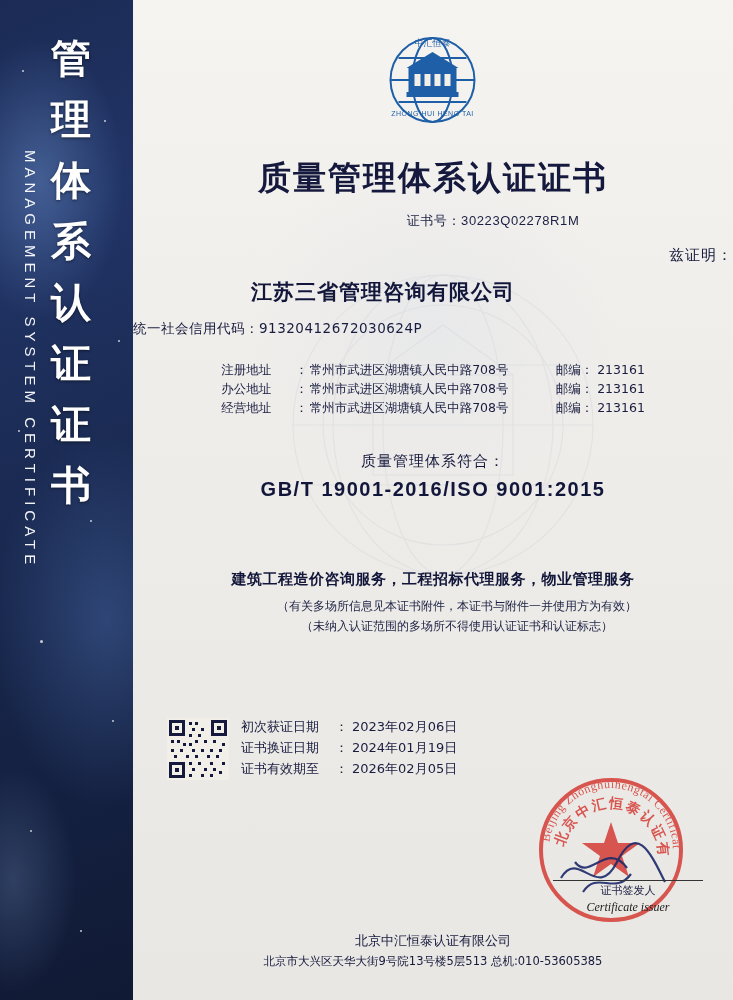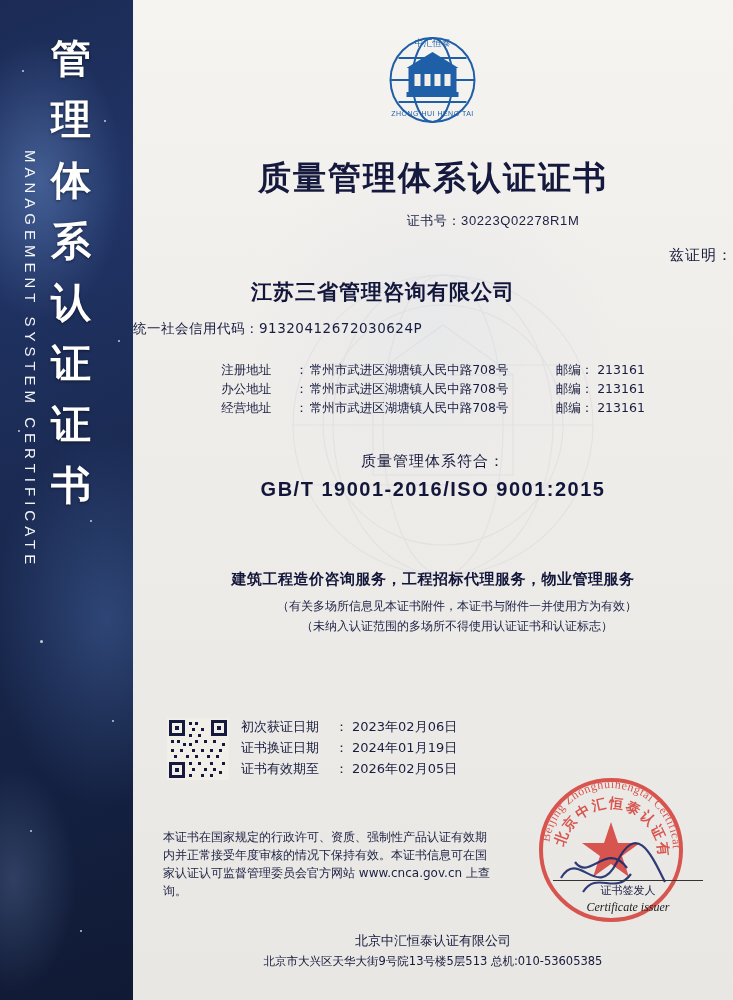--- a/index.html
+++ b/index.html
@@ -490,21 +490,20 @@
         <span class="date-colon">：</span>
         <span class="date-value">2024年01月19日</span>
       </div>
       <div class="date-row">
         <span class="date-label">证书有效期至</span>
         <span class="date-colon">：</span>
         <span class="date-value">2026年02月05日</span>
       </div>
     </div>
 
-    <div class="disclaimer">本证书在国家规定的行政许可、资质、强制性产品认证有效期内并正常接受年度审核的情况下保持有效。本证书信息可在国家认证认可监督管理委员会官方网站 www.cnca.gov.cn 上查询。</div>
 
     <svg class="stamp" viewBox="0 0 160 160">
       <g opacity="0.82">
         <circle cx="80" cy="80" r="70" fill="none" stroke="#d4352f" stroke-width="4"></circle>
         <path id="arcTop" d="M 18 80 A 62 62 0 0 1 142 80" fill="none"></path>
         <text font-family="Liberation Serif, serif" font-size="12" fill="#d4352f" letter-spacing="0.5">
           <textPath href="#arcTop" startOffset="4%">Beijing Zhonghuihengtai Certification Co.,Ltd</textPath>
         </text>
         <path id="arcInner" d="M 32 86 A 48 48 0 0 1 128 86" fill="none"></path>
         <text font-family="DejaVu Sans, sans-serif" font-size="14" font-weight="bold" fill="#d4352f" letter-spacing="2">

